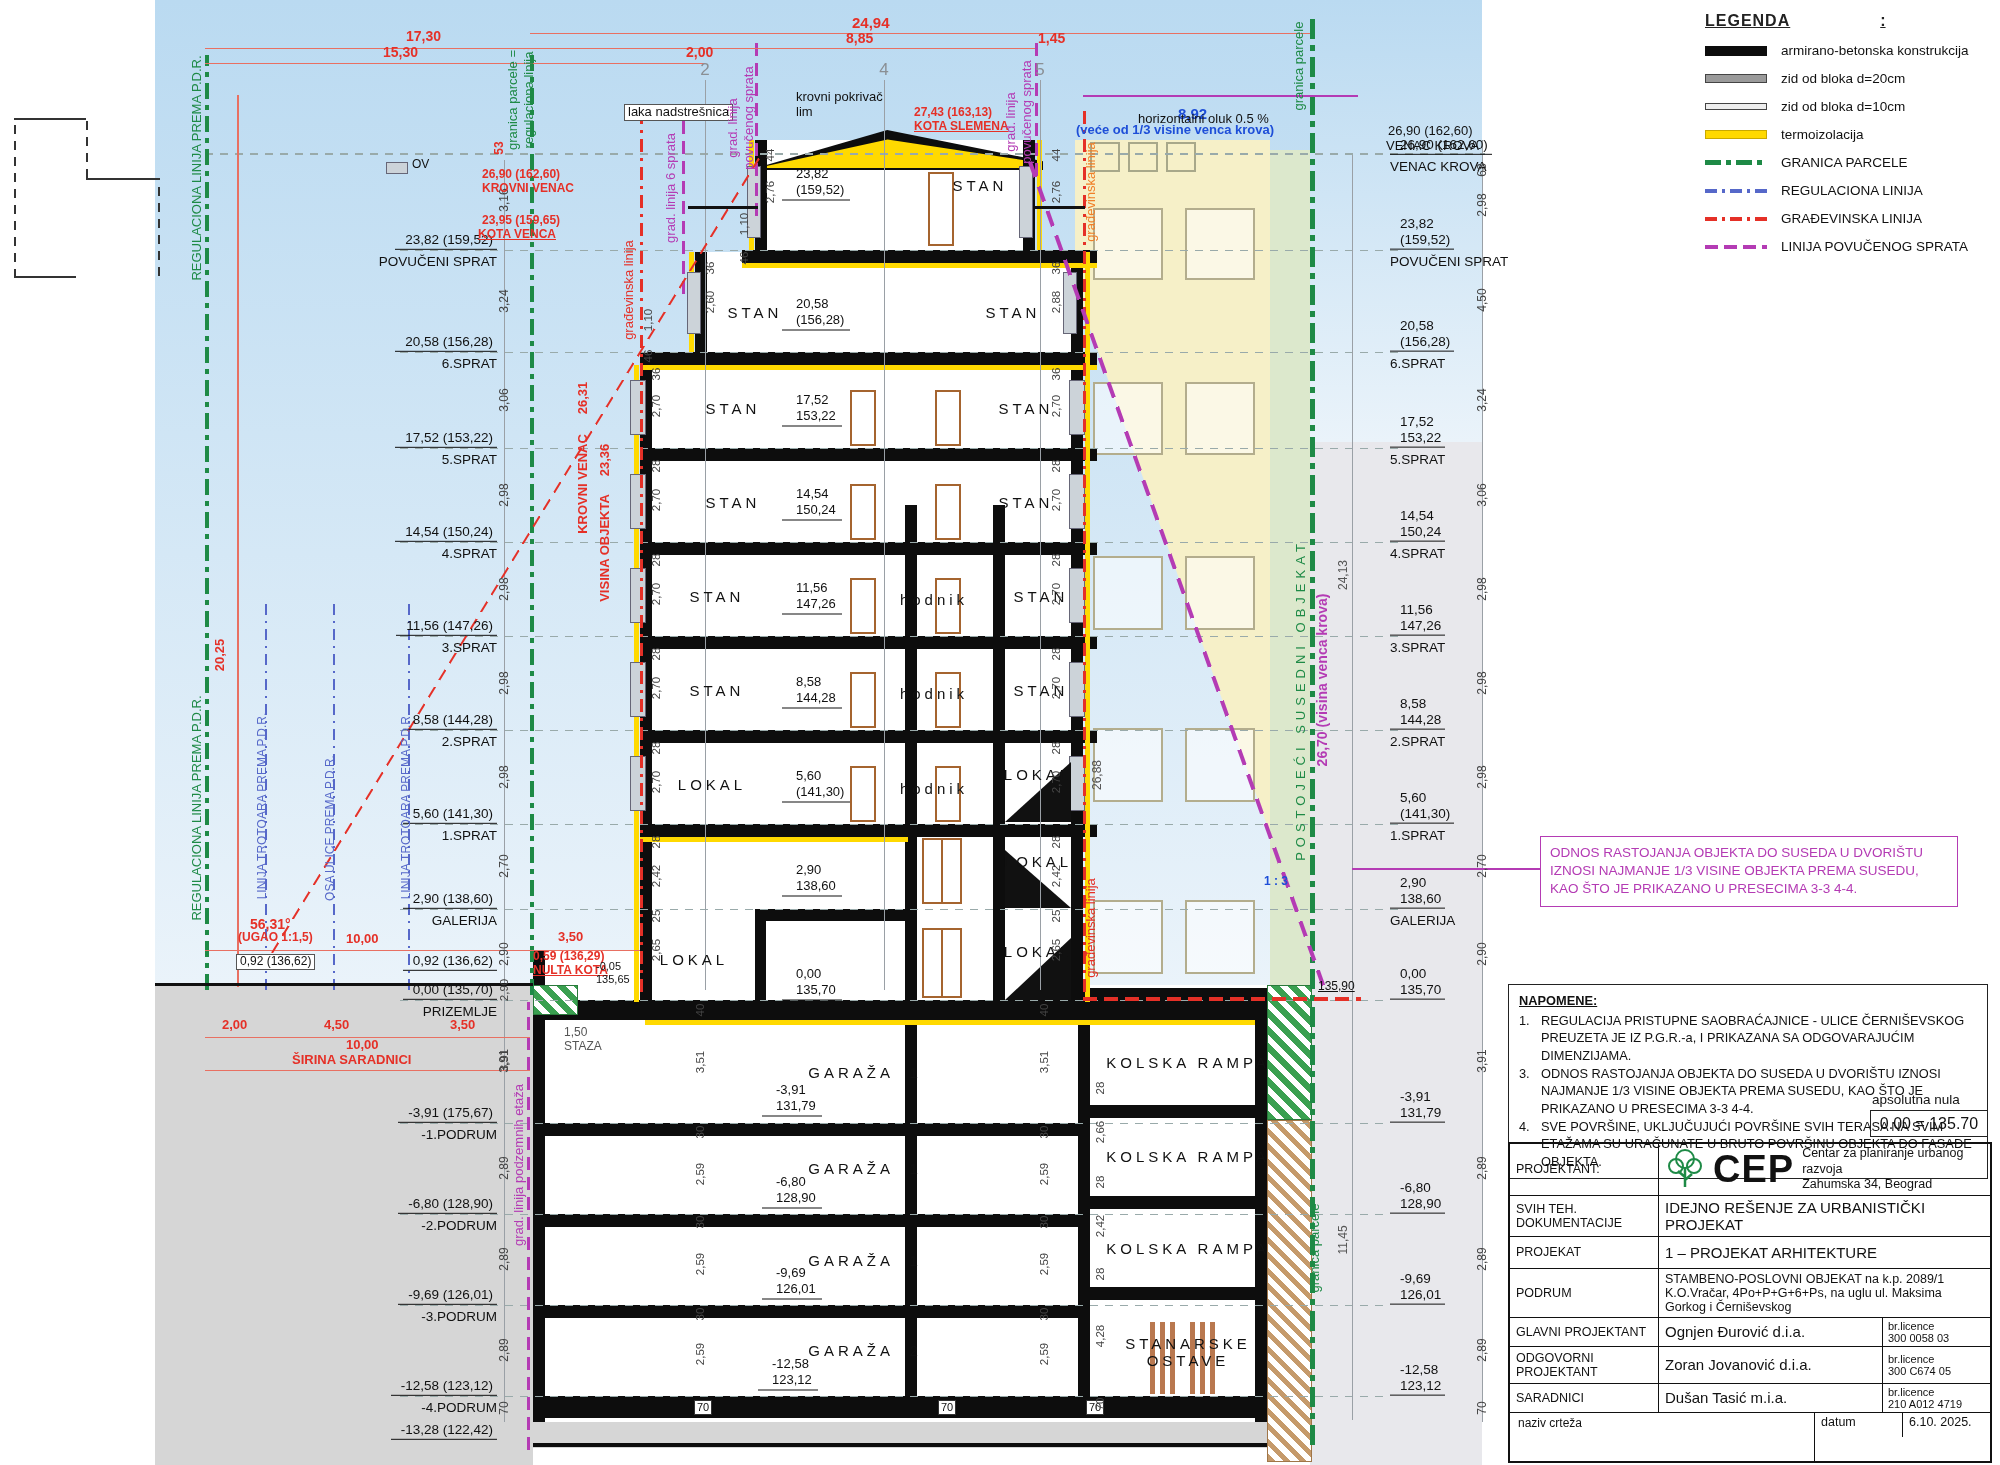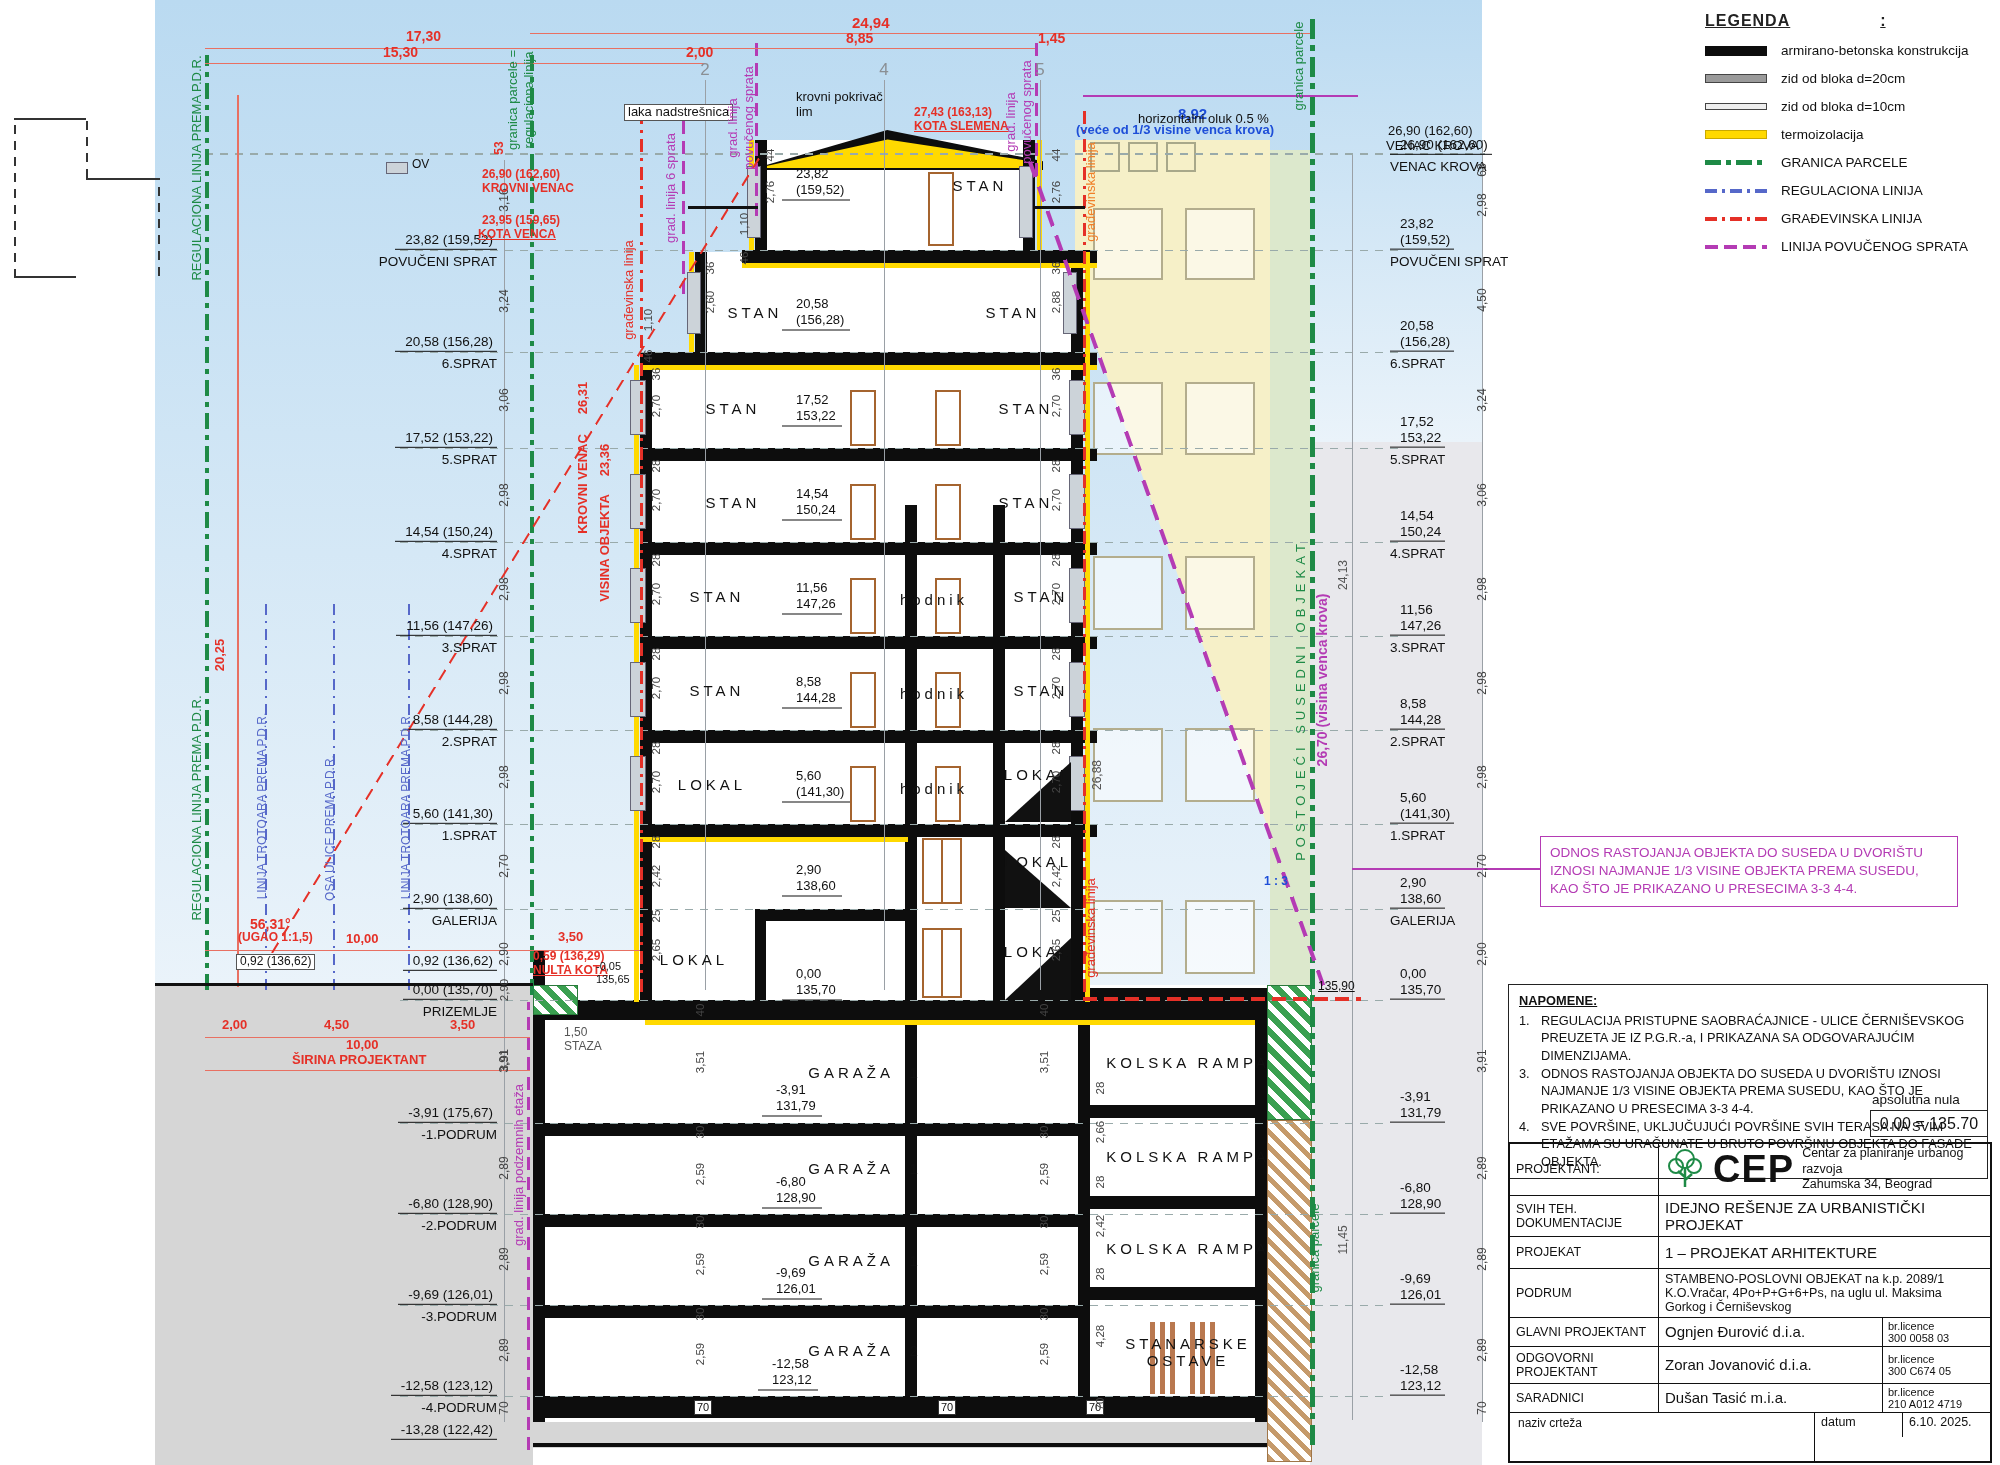--- a/index.html
+++ b/index.html
@@ -450,21 +450,21 @@
       <div class="ann r" style="left: 558px; top: 930px; font-size: 13px;">3,50</div>
       <div class="ann r" style="left: 533px; top: 950px;">0,59 (136,29)</div>
       <div class="ann r u" style="left: 533px; top: 964px;">NULTA KOTA</div>
       <div class="ann k bx" style="left: 236px; top: 954px;">0,92 (136,62)</div>
       <div class="ann k pre" style="left: 596px; top: 960px; font-size: 11px;">-0,05
 135,65</div>
       <div class="ann r" style="left: 222px; top: 1018px; font-size: 13px;">2,00</div>
       <div class="ann r" style="left: 324px; top: 1018px; font-size: 13px;">4,50</div>
       <div class="ann r" style="left: 450px; top: 1018px; font-size: 13px;">3,50</div>
       <div class="ann r" style="left: 346px; top: 1038px; font-size: 13px;">10,00</div>
-      <div class="ann r" style="left: 292px; top: 1053px; font-size: 13px;">ŠIRINA PROJEKTANT</div>
+      <div class="ann r" style="left: 292px; top: 1053px; font-size: 13px;">ŠIRINA SARADNICI</div>
       <div class="ann g pre" style="left: 564px; top: 1026px;">1,50
 STAZA</div>
       <div class="ann k u" style="left: 1318px; top: 980px;">135,90</div>
       <div class="ann m" style="left: 1264px; top: 832px;">1 : 3</div>
       <div class="ann g rot" style="left: 1098px; top: 775px;">26,88</div>
       <div class="ann g rot" style="left: 1344px; top: 575px;">24,13</div>
       <div class="ann g rot" style="left: 1344px; top: 1240px;">11,45</div>
       <div class="ann k bxw" style="left: 694px; top: 1400px;">70</div>
       <div class="ann k bxw" style="left: 938px; top: 1400px;">70</div>
       <div class="ann k bxw" style="left: 1086px; top: 1400px;">70</div>

